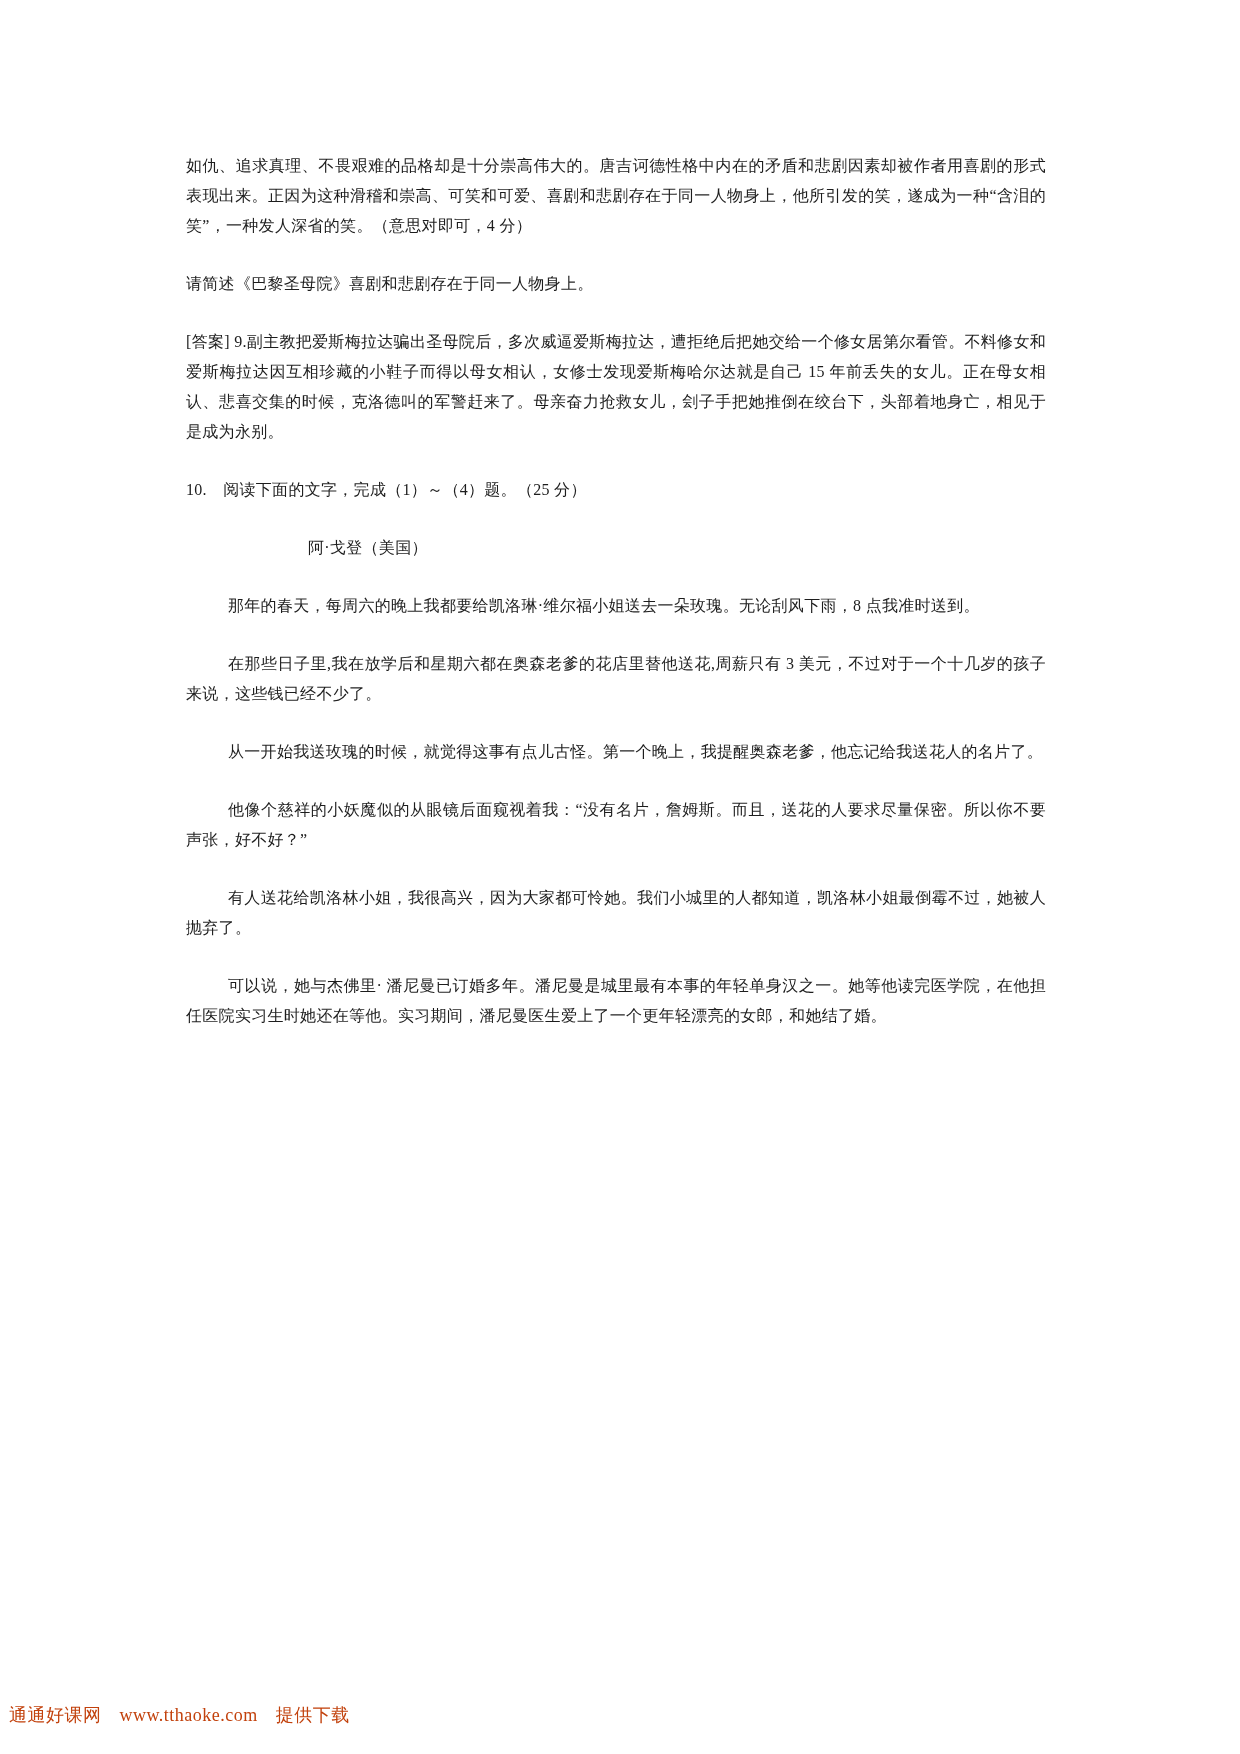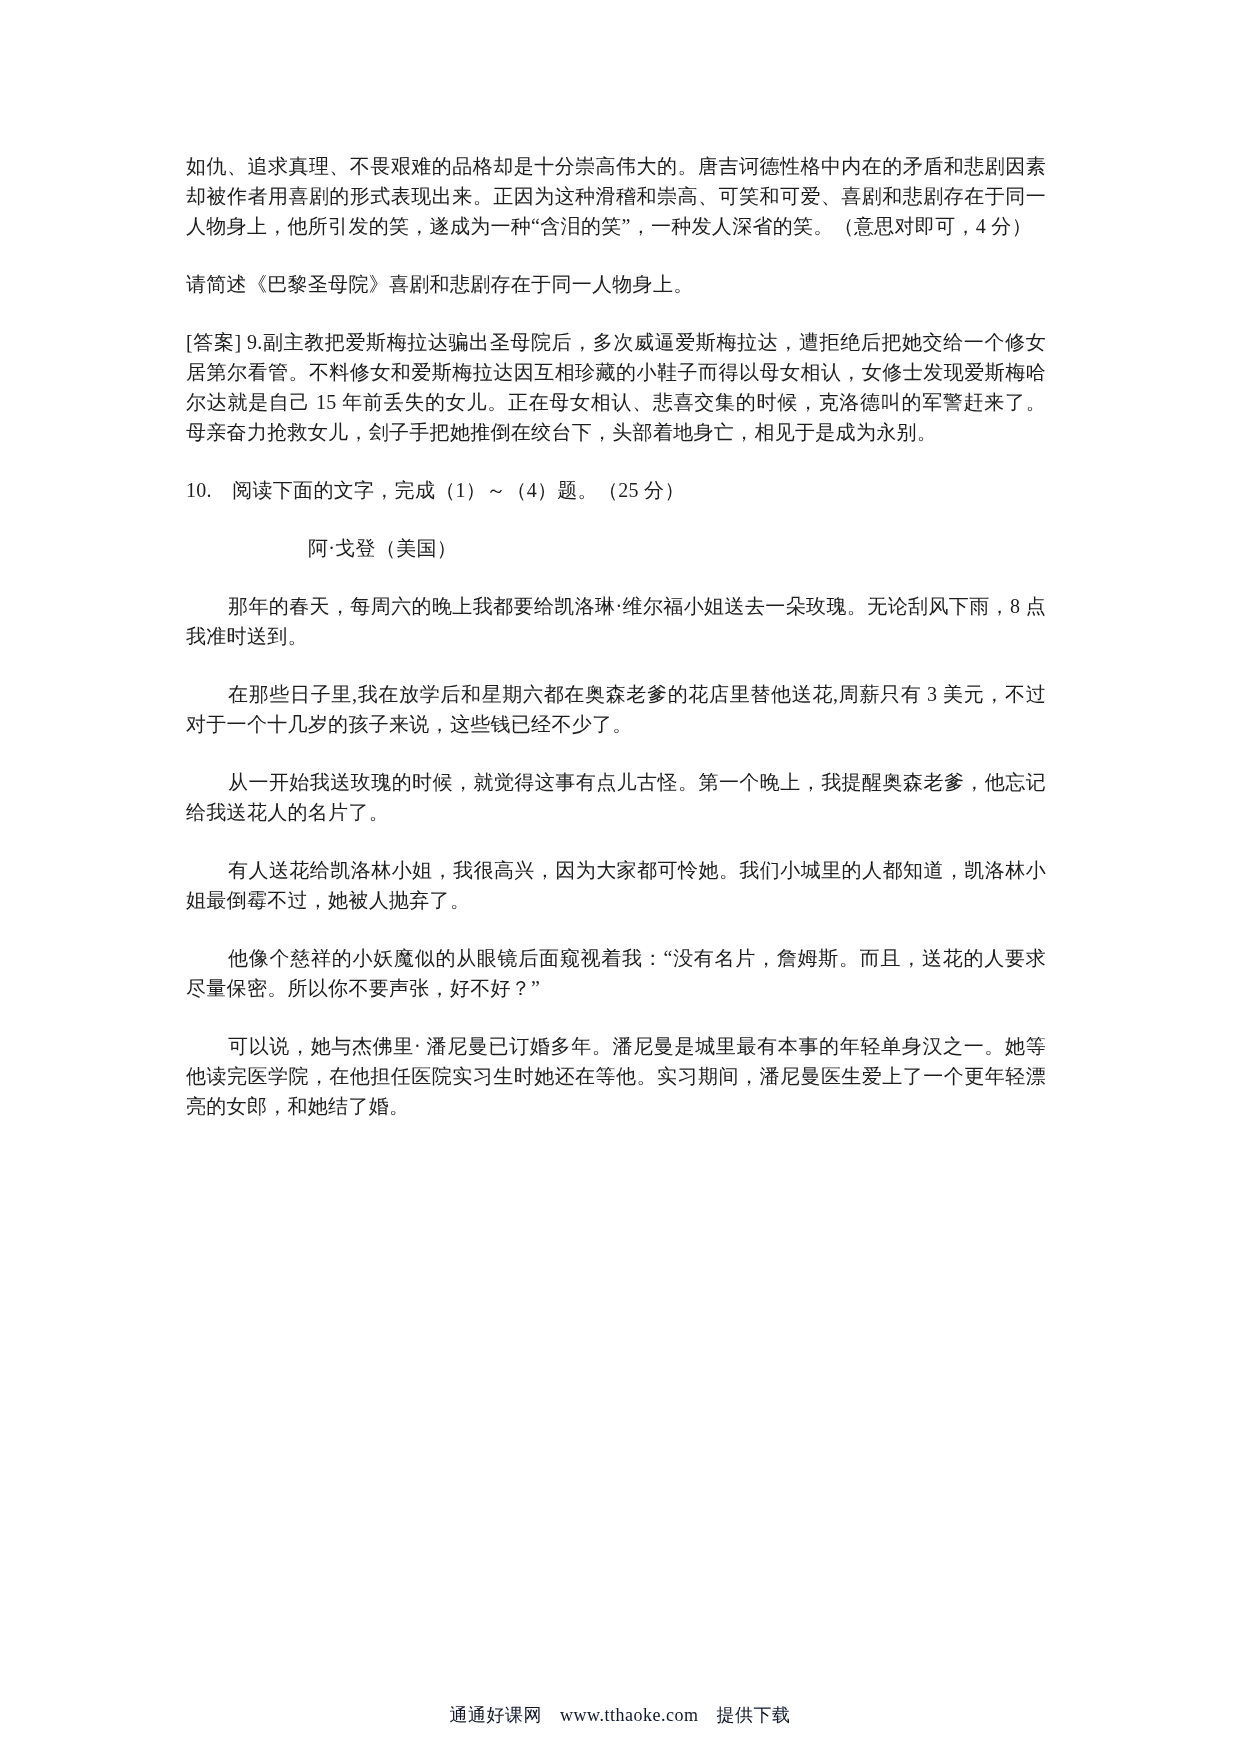--- a/index.html
+++ b/index.html
@@ -12,39 +12,38 @@
     width: 1240px;
     height: 1754px;
     background: #ffffff;
     box-sizing: border-box;
     padding: 151px 178px 0 186px;
     font-family: "Liberation Serif", "DejaVu Serif", serif;
     color: #1d1d1d;
     overflow: hidden;
   }
   .para {
-    font-size: 20px;
+    font-size: 16px;
     line-height: 30px;
     margin: 0 16px 28px 0;
     text-align: justify;
     letter-spacing: 0.3px;
     word-break: break-all;
   }
   .para.indent { text-indent: 42px; }
   .para.story-title { margin-bottom: 28px; }
   .para.story-author { padding-left: 122px; text-align: left; }
   .footer {
     position: absolute;
     top: 1703px;
     left: 0;
     width: 100%;
-    text-align: center;
     font-size: 18px;
     line-height: 24px;
-    color: #0f172a;
+    color: #c2410c;
     letter-spacing: 0.5px;
   }
   .footer span { margin: 0 9px; }
 </style>
 </head>
 <body>
 
 <div class="page">
 
   <p class="para">如仇、追求真理、不畏艰难的品格却是十分崇高伟大的。唐吉诃德性格中内在的矛盾和悲剧因素却被作者用喜剧的形式表现出来。正因为这种滑稽和崇高、可笑和可爱、喜剧和悲剧存在于同一人物身上，他所引发的笑，遂成为一种“含泪的笑”，一种发人深省的笑。（意思对即可，4 分）</p>
@@ -61,23 +60,23 @@
 
   <p class="para story-author">阿·戈登（美国）</p>
 
   <p class="para indent">那年的春天，每周六的晚上我都要给凯洛琳·维尔福小姐送去一朵玫瑰。无论刮风下雨，8 点我准时送到。</p>
 
 
   <p class="para indent">在那些日子里,我在放学后和星期六都在奥森老爹的花店里替他送花,周薪只有 3 美元，不过对于一个十几岁的孩子来说，这些钱已经不少了。</p>
 
   <p class="para indent">从一开始我送玫瑰的时候，就觉得这事有点儿古怪。第一个晚上，我提醒奥森老爹，他忘记给我送花人的名片了。</p>
 
+  <p class="para indent">他像个慈祥的小妖魔似的从眼镜后面窥视着我：“没有名片，詹姆斯。而且，送花的人要求尽量保密。所以你不要声张，好不好？”</p>
+
   <p class="para indent">有人送花给凯洛林小姐，我很高兴，因为大家都可怜她。我们小城里的人都知道，凯洛林小姐最倒霉不过，她被人抛弃了。</p>
-
-  <p class="para indent">他像个慈祥的小妖魔似的从眼镜后面窥视着我：“没有名片，詹姆斯。而且，送花的人要求尽量保密。所以你不要声张，好不好？”</p>
 
   <p class="para indent">可以说，她与杰佛里· 潘尼曼已订婚多年。潘尼曼是城里最有本事的年轻单身汉之一。她等他读完医学院，在他担任医院实习生时她还在等他。实习期间，潘尼曼医生爱上了一个更年轻漂亮的女郎，和她结了婚。</p>
 
   <div class="footer">
     <span>通通好课网</span><span>www.tthaoke.com</span><span>提供下载</span>
   </div>
 
 </div>
 
 </body></html>

